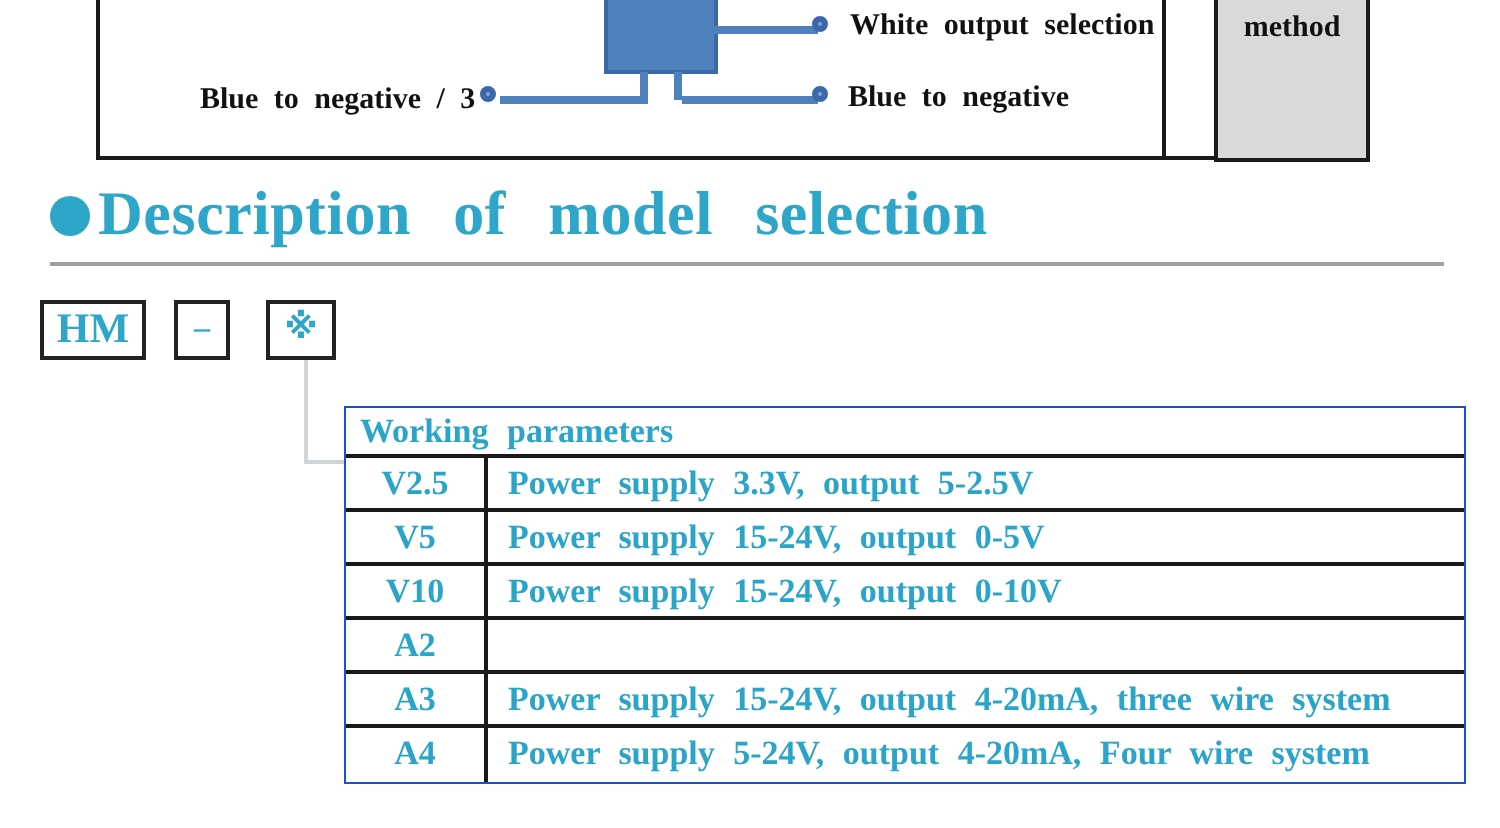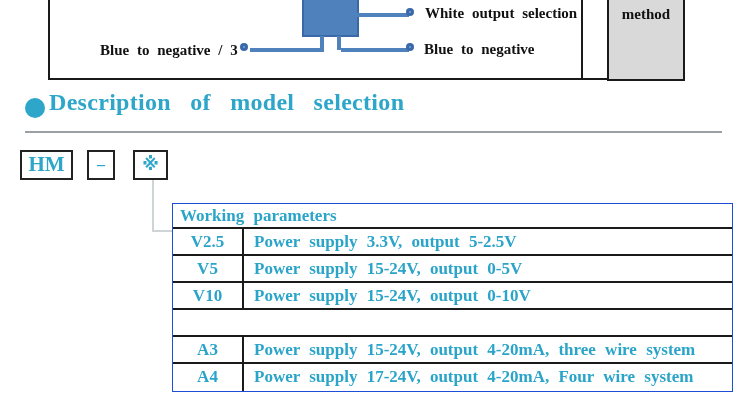--- a/index.html
+++ b/index.html
@@ -48,21 +48,21 @@
   .lbl-white  { left:425px; top:5px; }
   .lbl-blue-r { left:424px; top:41px; }
   .lbl-blue-l { left:100px; top:42px; width:131px; text-align:right; }
 
   
   .heading-bullet {
     position:absolute; left:25px; top:98px; width:20px; height:20px;
     border-radius:50%; background:#2ea6c9;
   }
   .heading-title {
-    position:absolute; left:49px; top:89px; font-size:24px; font-weight:bold;
+    position:absolute; left:49px; top:89px; font-size:31px; font-weight:bold;
     color:#2ea6c9; word-spacing:13px; letter-spacing:0.3px; white-space:nowrap;text-align:center;
   }
   .heading-rule {
     position:absolute; left:25px; top:131px; width:697px; height:2px; background:#9aa0a4;
   }
 
   
   .code-box {
     position:absolute; top:150px; height:30px; border:2px solid #222222;
     color:#2ea6c9; font-weight:bold; text-align:center; line-height:25px;
@@ -154,24 +154,25 @@
     </div>
     <div class="prow">
       <div class="pcode">V5</div>
       <div class="pdesc">Power supply 15-24V, output 0-5V</div>
     </div>
     <div class="prow">
       <div class="pcode">V10</div>
       <div class="pdesc">Power supply 15-24V, output 0-10V</div>
     </div>
     <div class="prow">
+      <div class="pcode">A2</div>
     </div>
     <div class="prow">
       <div class="pcode">A3</div>
       <div class="pdesc">Power supply 15-24V, output 4-20mA, three wire system</div>
     </div>
     <div class="prow">
       <div class="pcode">A4</div>
-      <div class="pdesc">Power supply 17-24V, output 4-20mA, Four wire system</div>
+      <div class="pdesc">Power supply 5-24V, output 4-20mA, Four wire system</div>
     </div>
   </div>
 
 </div>
 
 </body></html>

